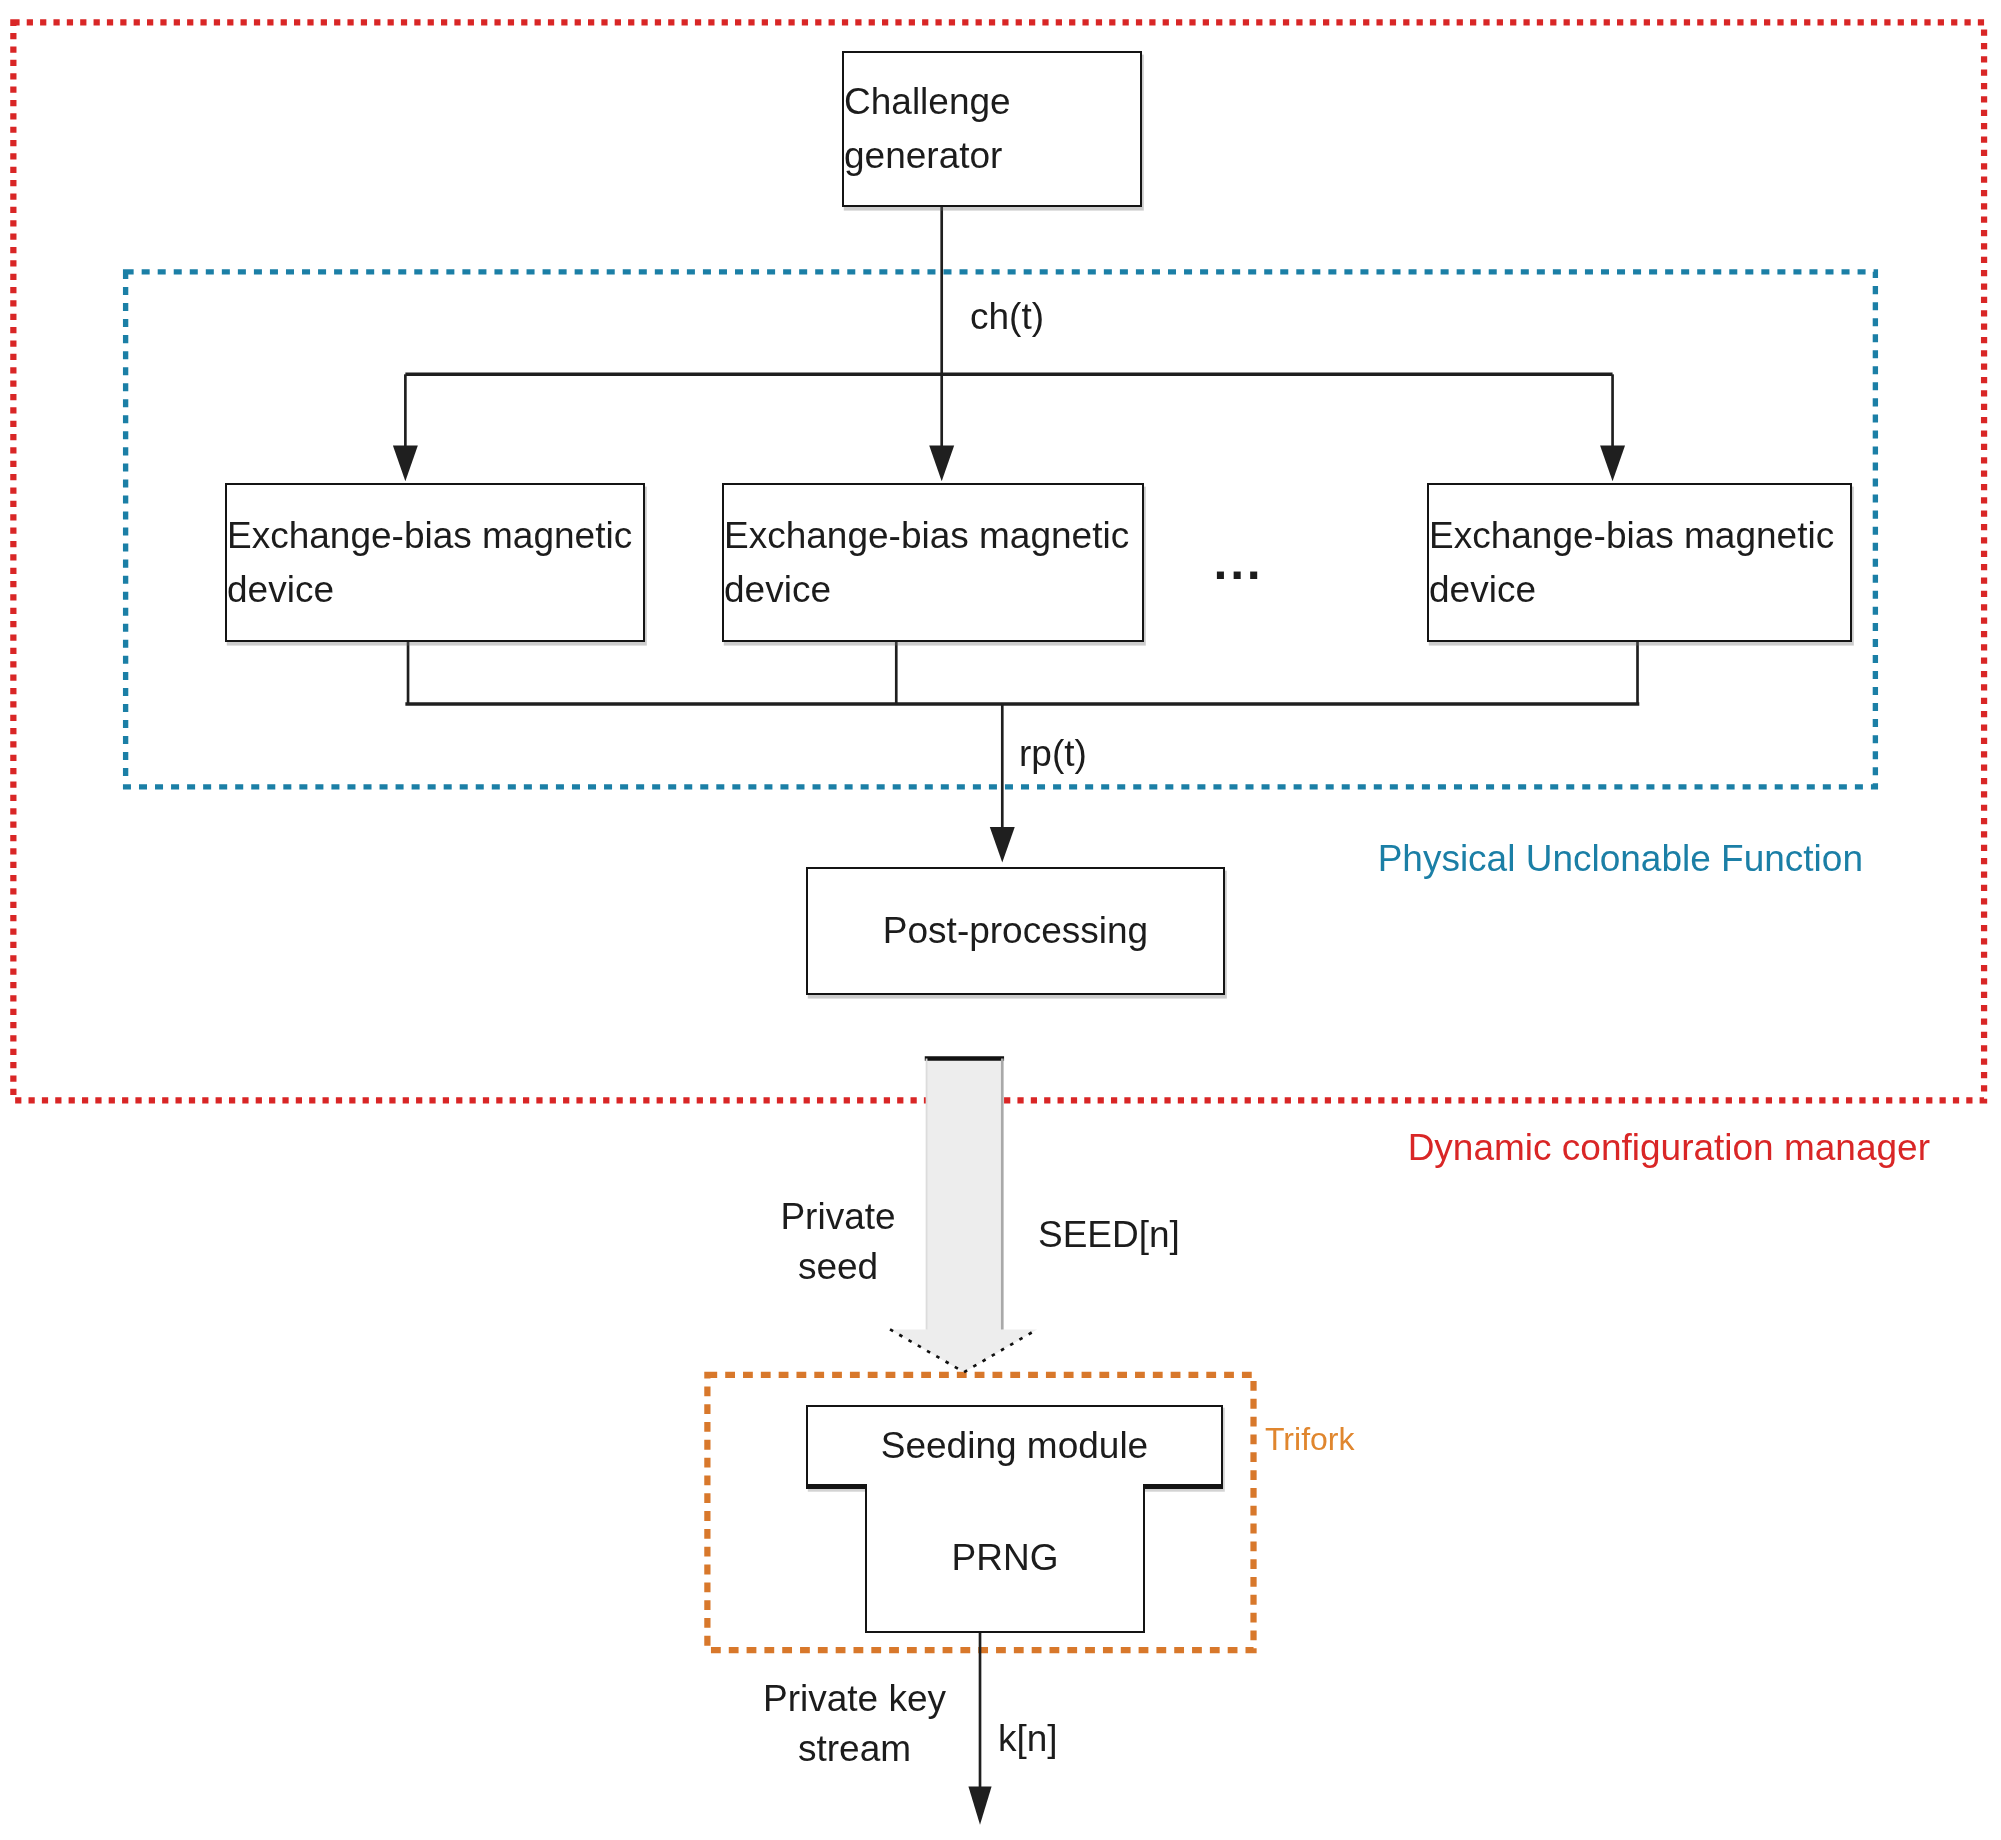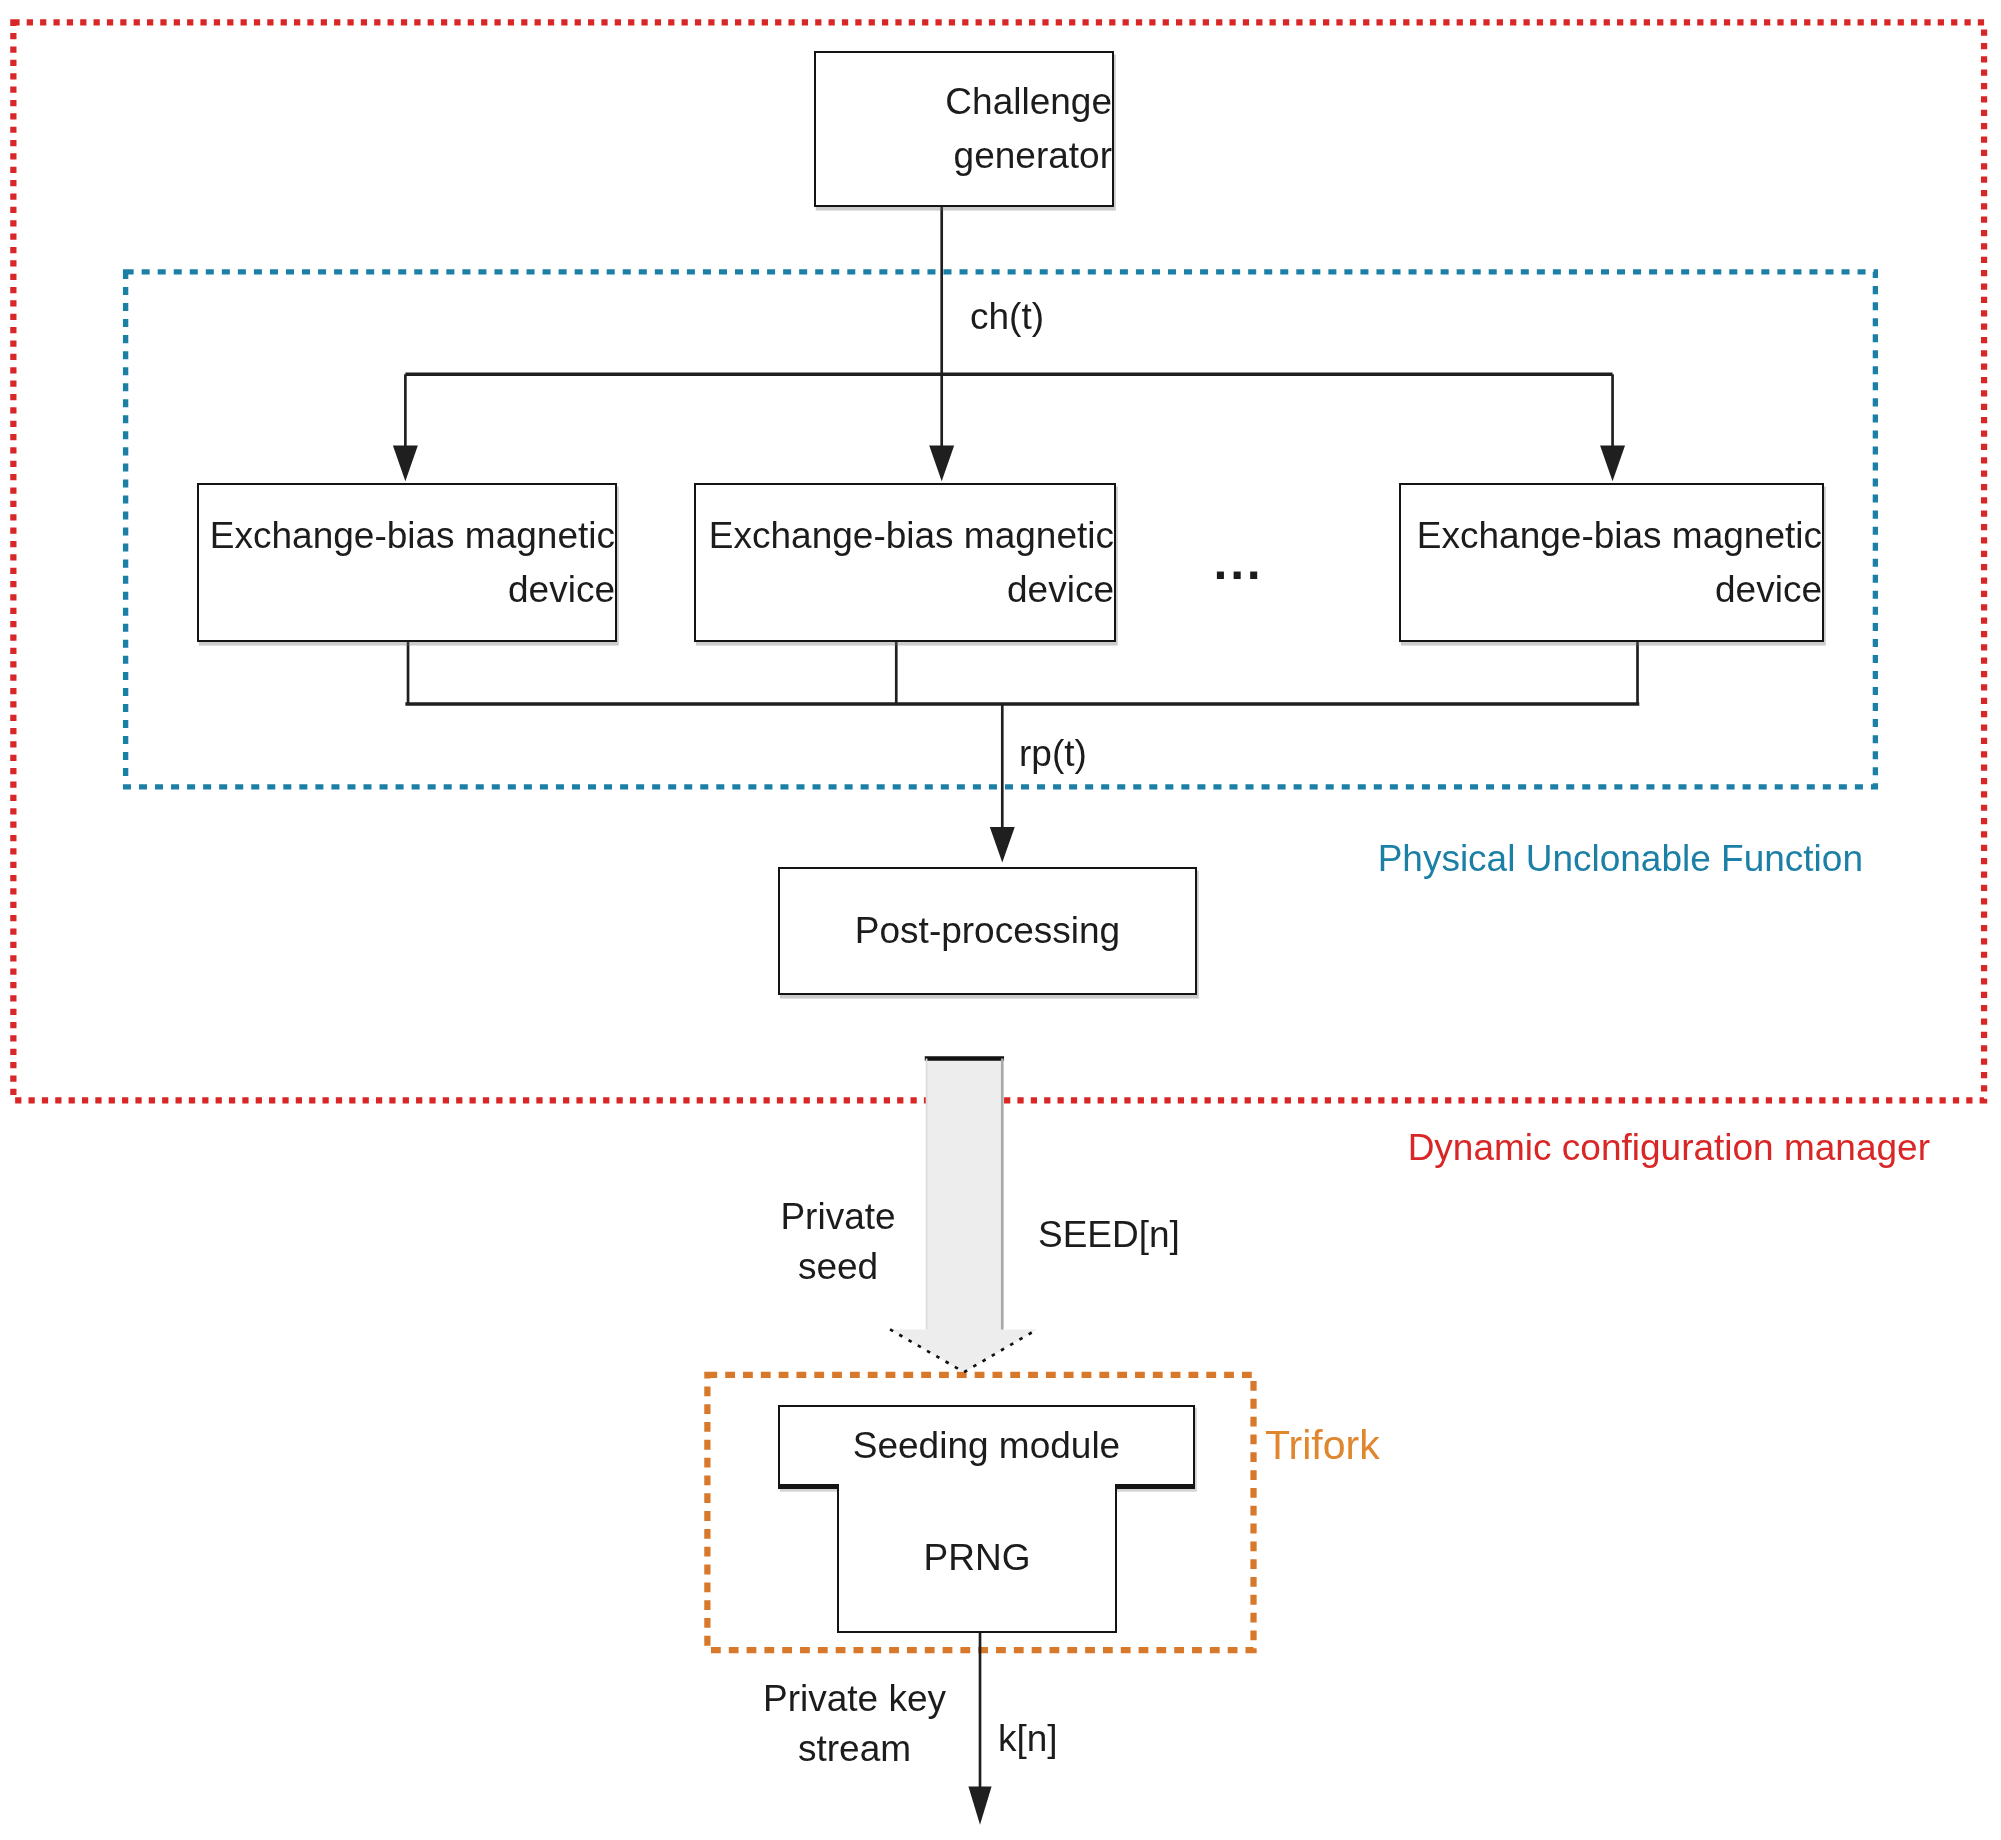--- a/index.html
+++ b/index.html
@@ -18,27 +18,27 @@
   .block-arrow-fill{fill:var(--arrow-fill,#ededed);stroke:none;}
   .block-arrow-top{stroke:#111;stroke-width:5;fill:none;}
   .block-arrow-right{stroke:var(--arrow-edge,#a9a9a9);stroke-width:3;fill:none;}
   .block-arrow-left{stroke:#dcdcdc;stroke-width:2;fill:none;}
   .block-arrow-head{stroke:#111;stroke-width:3;stroke-dasharray:4 8;fill:none;}
   .node{
     position:absolute;z-index:3;background:#ffffff;
     border:2.7px solid var(--box-border,#141414);
     box-shadow:1.8px 3.6px 0 rgba(110,110,110,0.35);
     display:flex;align-items:center;justify-content:center;
-    text-align:right;font-size:37px;line-height:1.45;box-sizing:border-box;
+    text-align:left;font-size:37px;line-height:1.45;box-sizing:border-box;margin-left:28px;
   }
   .lbl{position:absolute;z-index:4;font-size:37px;line-height:1.35;white-space:nowrap;}
   .lbl.wrap{white-space:normal;text-align:center;}
   .lbl.blue{color:var(--blue,#1b7fa6);margin-top:36px;}
   .lbl.red{color:var(--red,#d92626);}
-  .lbl.orange{color:var(--orange-label,#e0862e);font-size:41px;}
+  .lbl.orange{color:var(--orange-label,#e0862e);font-size:32px;}
   .lbl.right{text-align:right;}
   .ellipsis{
     position:absolute;z-index:3;font-size:50px;font-weight:700;letter-spacing:2.7px;
   }
   #node-challenge{left:814px;top:51px;width:300px;height:156px;}
   #node-dev1{left:197px;top:483px;width:420px;height:159px;}
   #node-dev2{left:694px;top:483px;width:422px;height:159px;}
   #node-dev3{left:1399px;top:483px;width:425px;height:159px;}
   #node-post{left:778px;top:867px;width:419px;height:128px;}
   #node-seeding{left:778px;top:1405px;width:417px;height:84px;border-bottom-width:5.3px;box-shadow:1.8px 2.7px 0 rgba(110,110,110,0.3);}

